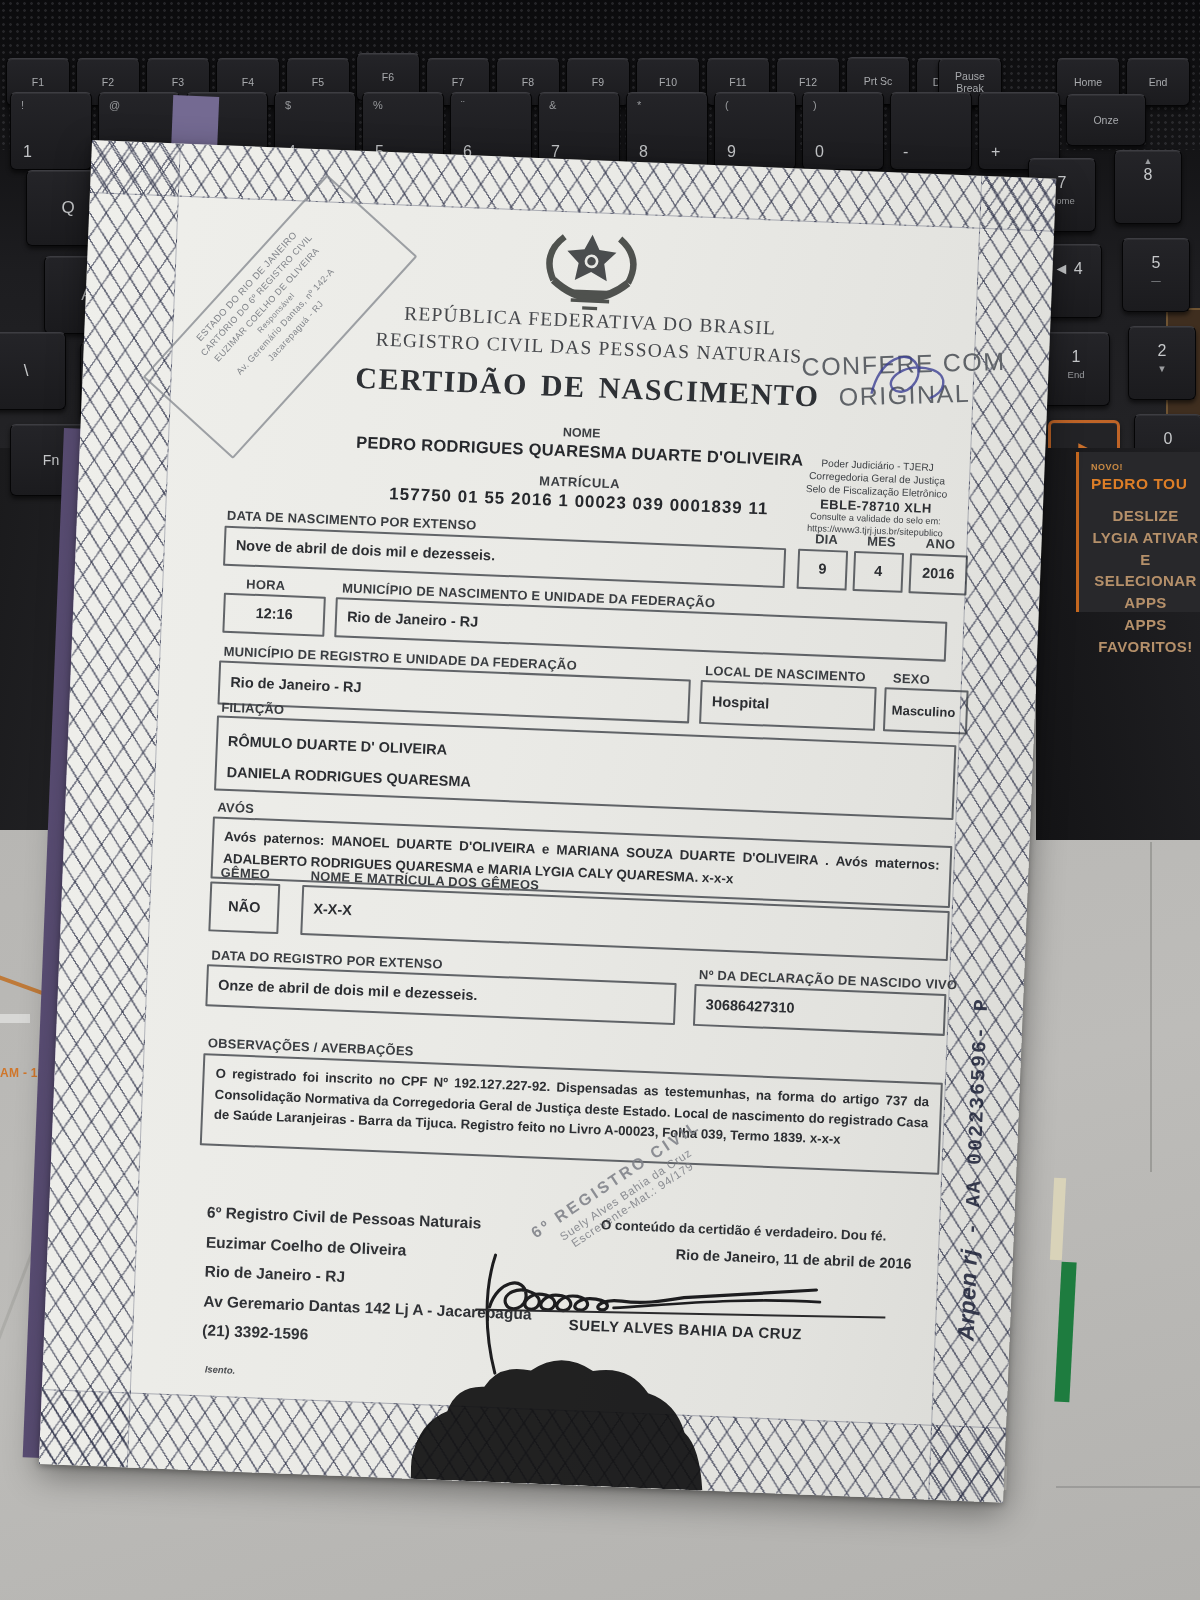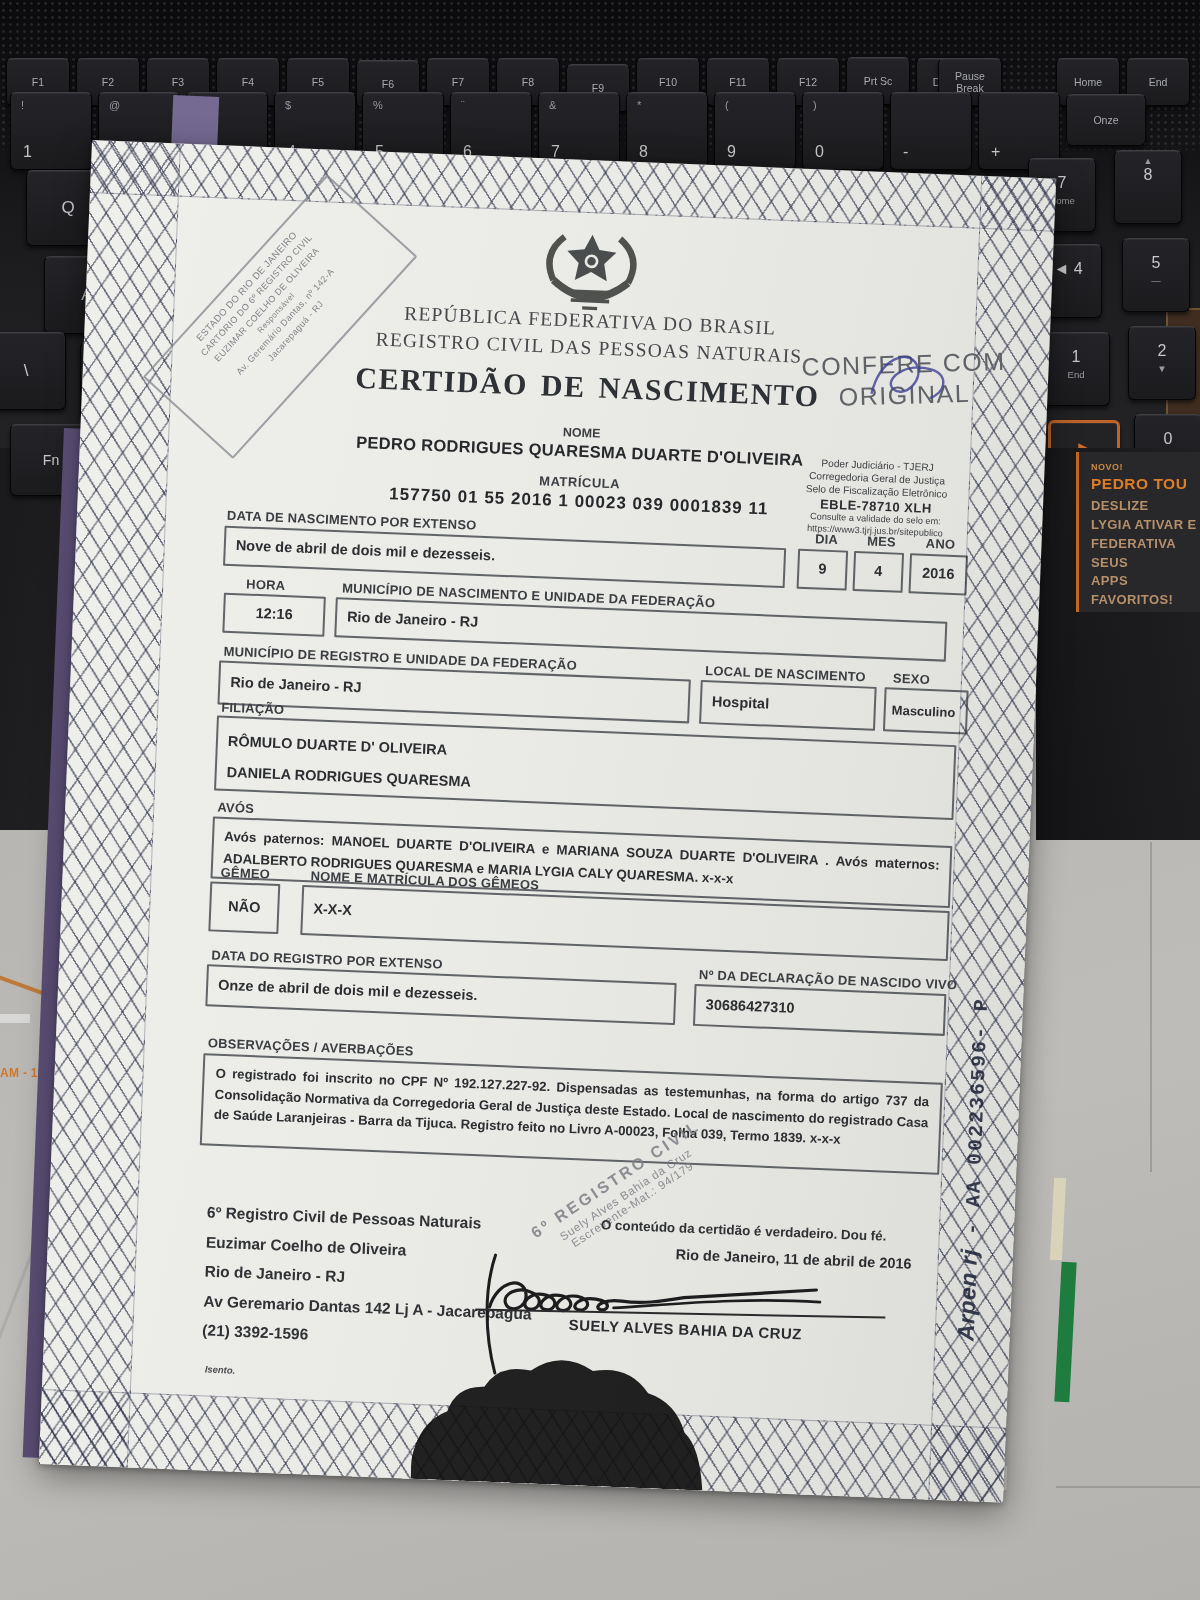--- a/index.html
+++ b/index.html
@@ -47,21 +47,21 @@
   .spec-text{position:absolute;left:0px;top:618px;width:125px;font-size:12px;font-weight:700;color:#d0762a;z-index:1;letter-spacing:.3px;}
   .gauge{position:absolute;left:48px;top:668px;width:30px;height:15px;border:3.5px solid #cfd0d2;border-bottom:none;border-radius:30px 30px 0 0;z-index:1;}
   .gauge i{position:absolute;left:11px;top:9px;width:7px;height:7px;background:#cfd0d2;border-radius:50%;}
   .weight-text{position:absolute;left:40px;top:692px;font-size:12px;font-weight:700;color:#d0762a;z-index:1;}
   .brand-logo{position:absolute;left:52px;top:740px;width:26px;height:26px;border:3px solid #d6d7d9;border-radius:50%;z-index:1;opacity:.8;}
   
   .smart-sticker{position:absolute;left:1076px;top:452px;width:124px;height:160px;z-index:1;
     background:#28282b;border-left:3px solid #c4671f;padding:10px 0 0 12px;box-sizing:border-box;}
   .smart-novo{font-size:9px;color:#c98a44;letter-spacing:.5px;font-weight:700;}
   .smart-brand{font-size:15.5px;color:#dd7e27;font-weight:800;letter-spacing:.5px;margin-top:3px;}
-  .smart-lines{margin-top:4px;font-size:13px;line-height:1.45;color:#b5906a;letter-spacing:.4px;font-weight:600;}
+  .smart-lines{margin-top:12px;font-size:15px;line-height:1.45;color:#b5906a;letter-spacing:.4px;font-weight:600;text-align:center;}
   .seam-v{position:absolute;left:1150px;top:842px;width:2px;height:330px;background:rgba(85,85,83,.3);z-index:0;}
   .seam-h{position:absolute;left:1056px;top:1486px;width:144px;height:2px;background:rgba(110,110,108,.35);z-index:0;}
   .seam-d{position:absolute;left:-30px;top:1130px;width:3px;height:560px;background:rgba(150,149,146,.4);transform:rotate(21deg);z-index:0;}
   
   .purple-strip{position:absolute;left:64px;top:428px;width:58px;height:1030px;background:linear-gradient(90deg,#5d5078,#77689a);transform:rotate(2.3deg);transform-origin:top left;z-index:2;}
   .purple-corner{position:absolute;left:172px;top:96px;width:46px;height:62px;background:#746a92;transform:rotate(2.3deg);z-index:2;}
   .under-sheet{position:absolute;left:58px;top:1428px;width:950px;height:24px;background:#d8d7d2;transform:rotate(2.3deg);transform-origin:top left;z-index:2;}
   .green-strip{position:absolute;left:1058px;top:1262px;width:15px;height:140px;background:#1e7c3f;transform:rotate(3deg);z-index:2;}
   .beige-strip{position:absolute;left:1052px;top:1178px;width:12px;height:82px;background:#d9d3b9;transform:rotate(3deg);z-index:2;}
   
@@ -139,24 +139,24 @@
   <div class="grille"></div>
   <span class="led" style="left:112px;top:120px;"></span>
   <span class="led" style="left:152px;top:125px;"></span>
   <span class="led" style="left:192px;top:129px;"></span>
 
   <div class="key fkey" style="left:6px;top:58px;"><span>F1</span></div>
   <div class="key fkey" style="left:76px;top:58px;"><span>F2</span></div>
   <div class="key fkey" style="left:146px;top:58px;"><span>F3</span></div>
   <div class="key fkey" style="left:216px;top:58px;"><span>F4</span></div>
   <div class="key fkey" style="left:286px;top:58px;"><span>F5</span></div>
-  <div class="key fkey" style="left:356px;top:60px;"><span>F6</span></div>
+  <div class="key fkey" style="left:356px;top:53px;"><span>F6</span></div>
   <div class="key fkey" style="left:426px;top:58px;"><span>F7</span></div>
   <div class="key fkey" style="left:496px;top:58px;"><span>F8</span></div>
-  <div class="key fkey" style="left:566px;top:64px;"><span>F9</span></div>
+  <div class="key fkey" style="left:566px;top:58px;"><span>F9</span></div>
   <div class="key fkey" style="left:636px;top:58px;"><span>F10</span></div>
   <div class="key fkey" style="left:706px;top:58px;"><span>F11</span></div>
   <div class="key fkey" style="left:776px;top:58px;justify-content:center;"><span>F12</span></div>
   <div class="key fkey" style="left:846px;top:57px;"><span>Prt Sc</span></div>
   <div class="key fkey" style="left:916px;top:58px;"><span>Delete</span></div>
   <div class="key fkey" style="left:938px;top:58px;"><span>Pause
 Break</span></div>
   <div class="key fkey" style="left:1056px;top:58px;"><span>Home</span></div>
   <div class="key fkey" style="left:1126px;top:58px;"><span>End</span></div>
 
@@ -294,21 +294,21 @@
     <span class="sub">Ins</span>
   </div>
 
 <div class="kb-right"></div>
 <div class="smart-sticker">
   <div class="smart-novo">NOVO!</div>
   <div class="smart-brand">PEDRO TOU</div>
   <div class="smart-lines">
     <div>DESLIZE</div>
     <div>LYGIA ATIVAR E</div>
-    <div>FEDERATIVA SEUS</div>
+    <div>SELECIONAR APPS</div>
     <div>APPS FAVORITOS!</div>
   </div>
 </div>
 
 <div class="seam-v"></div>
 <div class="seam-h"></div>
 <div class="seam-d"></div>
 
 <div class="purple-strip"></div>
 <div class="purple-corner"></div>

